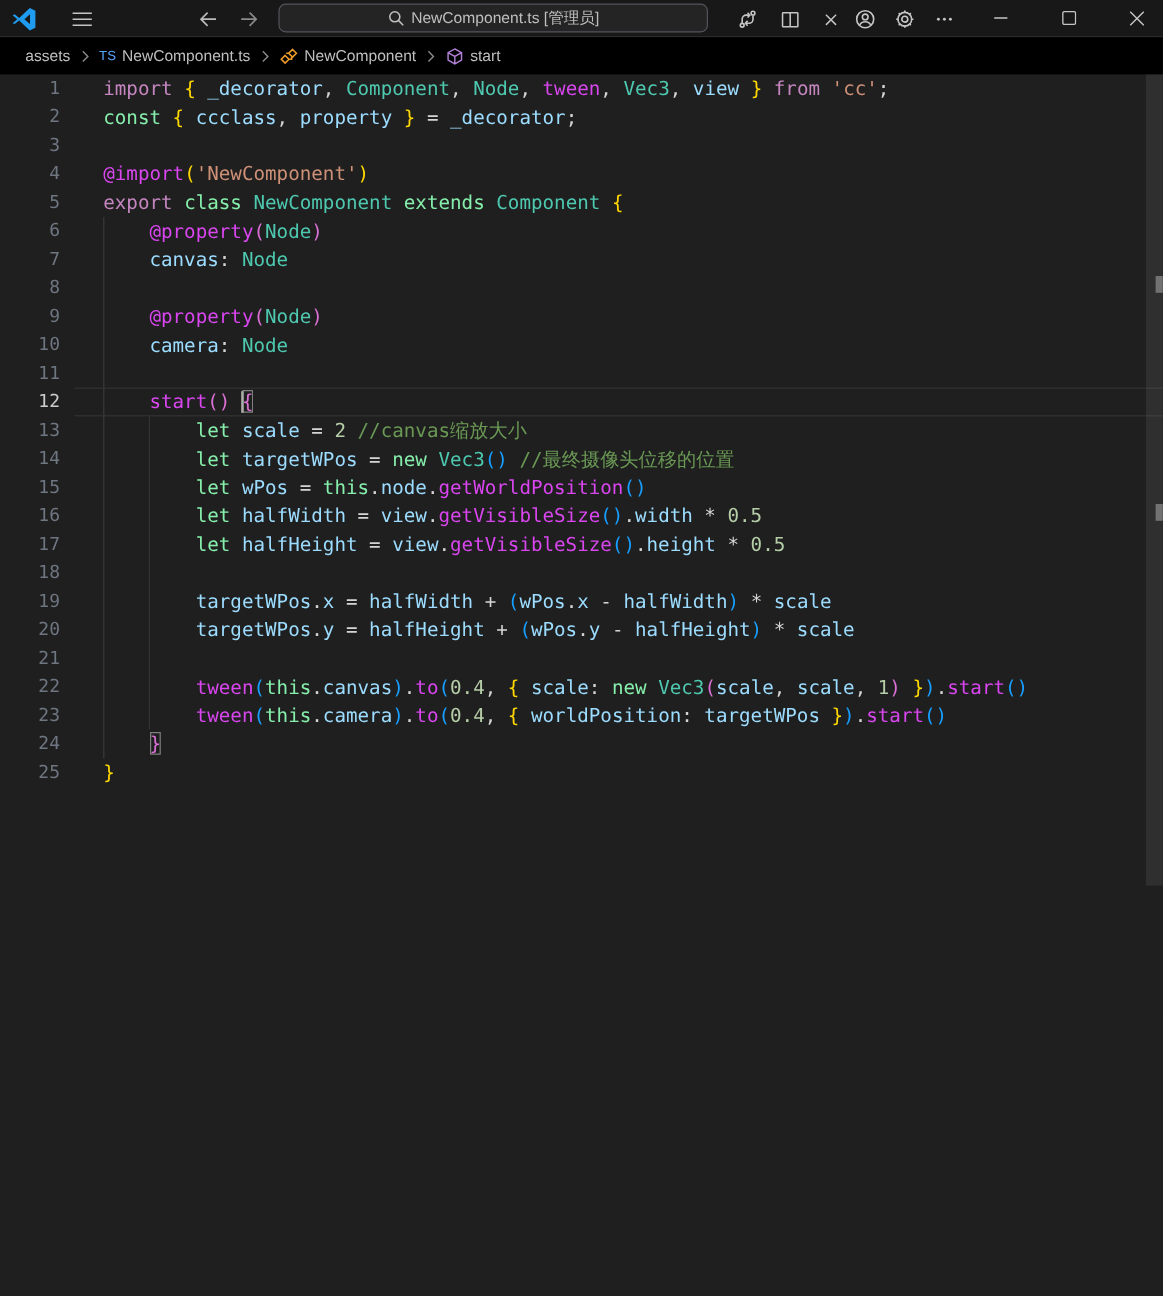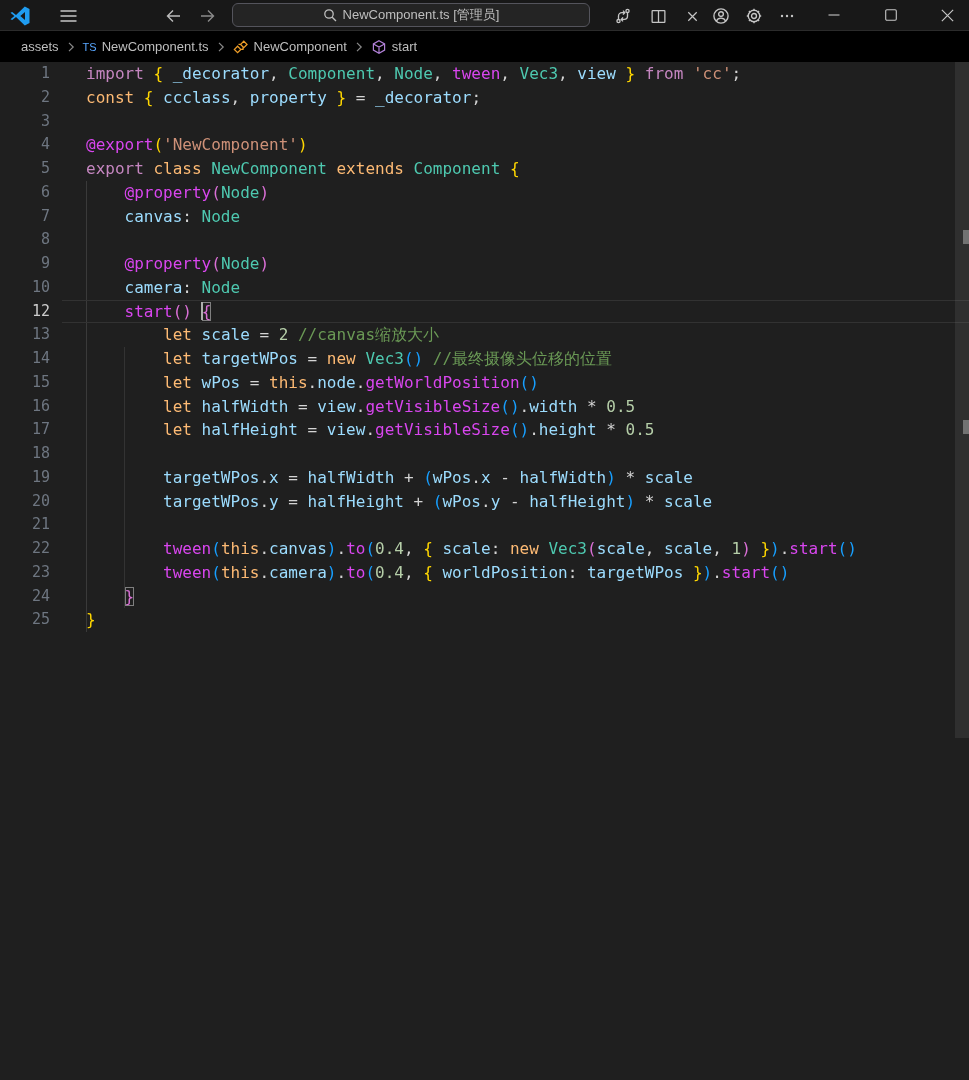--- a/index.html
+++ b/index.html
@@ -53,21 +53,21 @@
     color:#D4D4D4;
   }
   .line { display:flex; height:23.75px; line-height:23.75px; white-space:pre; position:relative; }
   .ln { width:50px; flex:none; text-align:right; color:#6E7681; font-size:15px; }
   .codeseg { padding-left:36px; }
   .line.current .ln { color:#CCCCCC; }
   .line.current::after{
     content:""; position:absolute; left:62px; right:0; top:0; bottom:0;
     border-top:1px solid #323232; border-bottom:1px solid #323232; pointer-events:none;
   }
-  .kwp{color:#C586C0} .kwb{color:#fdba74} .var{color:#9CDCFE} .fn{color:#d946ef}
+  .kwp{color:#C586C0} .kwb{color:#86efac} .var{color:#9CDCFE} .fn{color:#d946ef}
   .typ{color:#4EC9B0} .str{color:#CE9178} .num{color:#B5CEA8} .cmt{color:#6A9955}
   .pun{color:#D4D4D4} .b1{color:#FFD700} .b2{color:#DA70D6} .b3{color:#179FFF}
   .box { box-shadow: inset 0 0 0 1px #7F7F7F; }
   .cursor {
     display:inline-block; width:2px; height:18px; margin:0 -1px;
     background:#AEAFAD; vertical-align:middle; position:relative; top:-1px;
   }
   .guide { position:absolute; width:1px; pointer-events:none; }
   .guide-1 { left:86px;  top:118.75px; height:451.25px; background:#3A3A3A; }
   .guide-2 { left:124px; top:285px;    height:261.25px; background:#333333; }
@@ -207,27 +207,28 @@
     </span>
   </div>
 
 <div class="editor">
   <div class="guide guide-1"></div>
   <div class="guide guide-2"></div>
   <div id="code-lines">
       <div class="line"><span class="ln">1</span><span class="codeseg"><span class="kwp">import</span><span class="pun"> </span><span class="b1">{</span><span class="var"> _decorator</span><span class="pun">,</span><span class="typ"> Component</span><span class="pun">,</span><span class="typ"> Node</span><span class="pun">,</span><span class="fn"> tween</span><span class="pun">,</span><span class="typ"> Vec3</span><span class="pun">,</span><span class="var"> view</span><span class="pun"> </span><span class="b1">}</span><span class="pun"> </span><span class="kwp">from</span><span class="pun"> </span><span class="str">'cc'</span><span class="pun">;</span></span></div>
       <div class="line"><span class="ln">2</span><span class="codeseg"><span class="kwb">const</span><span class="pun"> </span><span class="b1">{</span><span class="var"> ccclass</span><span class="pun">,</span><span class="var"> property</span><span class="pun"> </span><span class="b1">}</span><span class="pun"> = </span><span class="var">_decorator</span><span class="pun">;</span></span></div>
       <div class="line"><span class="ln">3</span><span class="codeseg"></span></div>
-      <div class="line"><span class="ln">4</span><span class="codeseg"><span class="fn">@export</span><span class="b1">(</span><span class="str">'NewComponent'</span><span class="b1">)</span></span></div>
+      <div class="line"><span class="ln">4</span><span class="codeseg"><span class="fn">@import</span><span class="b1">(</span><span class="str">'NewComponent'</span><span class="b1">)</span></span></div>
       <div class="line"><span class="ln">5</span><span class="codeseg"><span class="kwp">export</span><span class="pun"> </span><span class="kwb">class</span><span class="pun"> </span><span class="typ">NewComponent</span><span class="pun"> </span><span class="kwb">extends</span><span class="pun"> </span><span class="typ">Component</span><span class="pun"> </span><span class="b1">{</span></span></div>
       <div class="line"><span class="ln">6</span><span class="codeseg"><span class="pun">    </span><span class="fn">@property</span><span class="b2">(</span><span class="typ">Node</span><span class="b2">)</span></span></div>
       <div class="line"><span class="ln">7</span><span class="codeseg"><span class="pun">    </span><span class="var">canvas</span><span class="pun">: </span><span class="typ">Node</span></span></div>
       <div class="line"><span class="ln">8</span><span class="codeseg"></span></div>
       <div class="line"><span class="ln">9</span><span class="codeseg"><span class="pun">    </span><span class="fn">@property</span><span class="b2">(</span><span class="typ">Node</span><span class="b2">)</span></span></div>
       <div class="line"><span class="ln">10</span><span class="codeseg"><span class="pun">    </span><span class="var">camera</span><span class="pun">: </span><span class="typ">Node</span></span></div>
+      <div class="line"><span class="ln">11</span><span class="codeseg"></span></div>
       <div class="line current"><span class="ln">12</span><span class="codeseg"><span class="pun">    </span><span class="fn">start</span><span class="b2">(</span><span class="b2">)</span><span class="pun"> </span><span class="cursor"></span><span class="b2 box">{</span></span></div>
       <div class="line"><span class="ln">13</span><span class="codeseg"><span class="pun">        </span><span class="kwb">let</span><span class="pun"> </span><span class="var">scale</span><span class="pun"> = </span><span class="num">2</span><span class="pun"> </span><span class="cmt">//canvas缩放大小</span></span></div>
       <div class="line"><span class="ln">14</span><span class="codeseg"><span class="pun">        </span><span class="kwb">let</span><span class="pun"> </span><span class="var">targetWPos</span><span class="pun"> = </span><span class="kwb">new</span><span class="pun"> </span><span class="typ">Vec3</span><span class="b3">(</span><span class="b3">)</span><span class="pun"> </span><span class="cmt">//最终摄像头位移的位置</span></span></div>
       <div class="line"><span class="ln">15</span><span class="codeseg"><span class="pun">        </span><span class="kwb">let</span><span class="pun"> </span><span class="var">wPos</span><span class="pun"> = </span><span class="kwb">this</span><span class="pun">.</span><span class="var">node</span><span class="pun">.</span><span class="fn">getWorldPosition</span><span class="b3">(</span><span class="b3">)</span></span></div>
       <div class="line"><span class="ln">16</span><span class="codeseg"><span class="pun">        </span><span class="kwb">let</span><span class="pun"> </span><span class="var">halfWidth</span><span class="pun"> = </span><span class="var">view</span><span class="pun">.</span><span class="fn">getVisibleSize</span><span class="b3">(</span><span class="b3">)</span><span class="pun">.</span><span class="var">width</span><span class="pun"> * </span><span class="num">0.5</span></span></div>
       <div class="line"><span class="ln">17</span><span class="codeseg"><span class="pun">        </span><span class="kwb">let</span><span class="pun"> </span><span class="var">halfHeight</span><span class="pun"> = </span><span class="var">view</span><span class="pun">.</span><span class="fn">getVisibleSize</span><span class="b3">(</span><span class="b3">)</span><span class="pun">.</span><span class="var">height</span><span class="pun"> * </span><span class="num">0.5</span></span></div>
       <div class="line"><span class="ln">18</span><span class="codeseg"></span></div>
       <div class="line"><span class="ln">19</span><span class="codeseg"><span class="pun">        </span><span class="var">targetWPos</span><span class="pun">.</span><span class="var">x</span><span class="pun"> = </span><span class="var">halfWidth</span><span class="pun"> + </span><span class="b3">(</span><span class="var">wPos</span><span class="pun">.</span><span class="var">x</span><span class="pun"> - </span><span class="var">halfWidth</span><span class="b3">)</span><span class="pun"> * </span><span class="var">scale</span></span></div>
       <div class="line"><span class="ln">20</span><span class="codeseg"><span class="pun">        </span><span class="var">targetWPos</span><span class="pun">.</span><span class="var">y</span><span class="pun"> = </span><span class="var">halfHeight</span><span class="pun"> + </span><span class="b3">(</span><span class="var">wPos</span><span class="pun">.</span><span class="var">y</span><span class="pun"> - </span><span class="var">halfHeight</span><span class="b3">)</span><span class="pun"> * </span><span class="var">scale</span></span></div>
       <div class="line"><span class="ln">21</span><span class="codeseg"></span></div>

